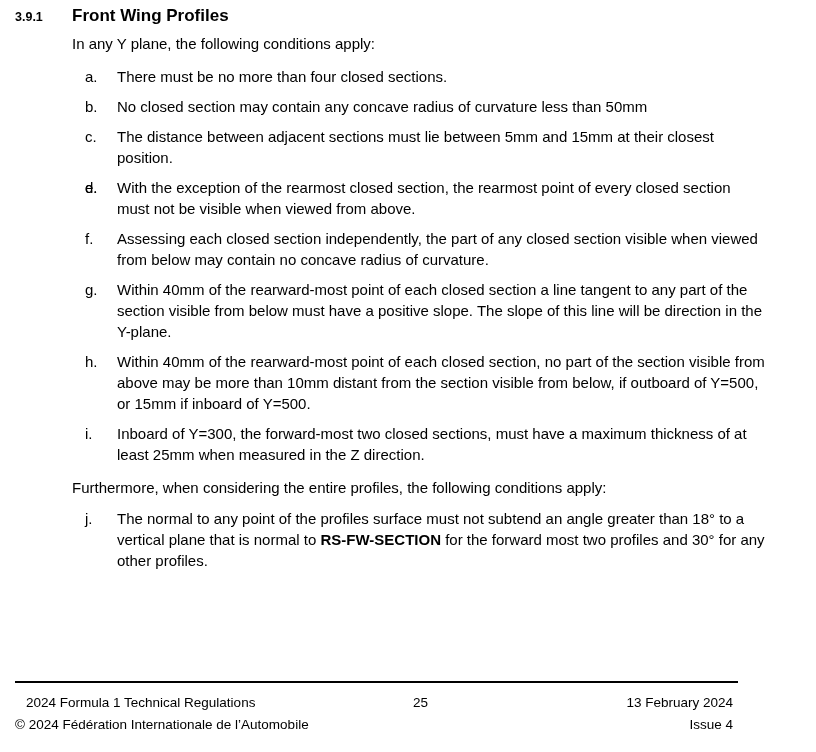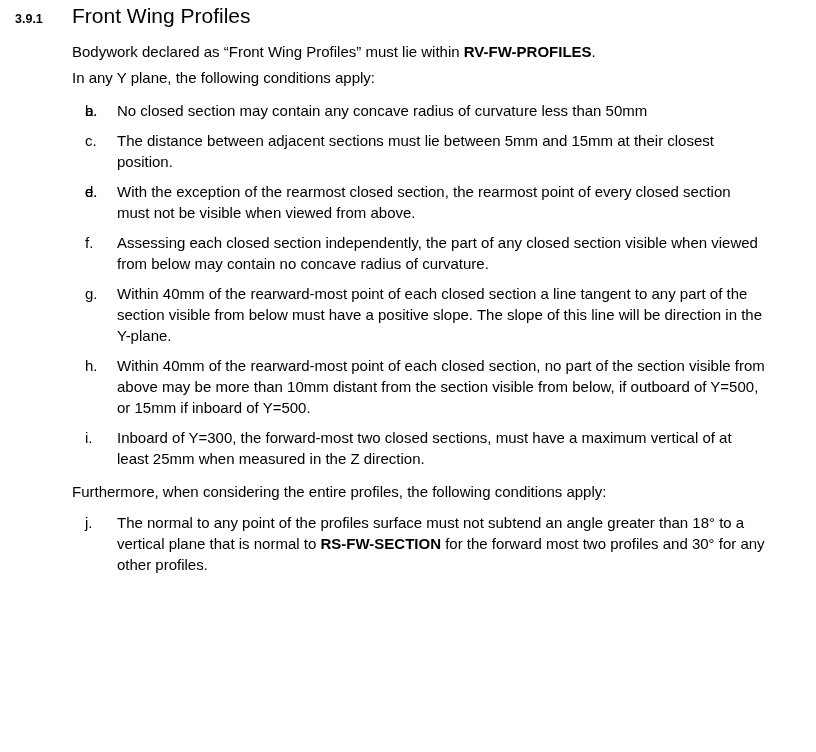--- a/index.html
+++ b/index.html
@@ -25,22 +25,22 @@
     display: flex;
     align-items: baseline;
   }
   .sec-num {
     width: 57px;
     font-weight: bold;
     font-size: 12.5px;
     flex: 0 0 57px;
   }
   .sec-title {
-    font-weight: normal;
-    font-size: 21px;
+    font-weight: bold;
+    font-size: 17px;
   }
   .body-col {
     margin-left: 57px;
     width: 696px;
   }
   .para { margin: 0; }
   .para-intro1 { margin-top: 11px; }
   .para-intro2 { margin-top: 5px; margin-bottom: 12px; }
   .para-furthermore { margin-top: 12px; margin-bottom: 10px; }
   .li {
@@ -86,27 +86,27 @@
 
 <div class="page">
 
   <div class="section-row">
     <div class="sec-num">3.9.1</div>
     <div class="sec-title">Front Wing Profiles</div>
   </div>
 
   <div class="body-col">
 
-    <p class="para para-intro1"><span>Bodywork declared as “Front Wing Profiles” must lie within </span><b>RV-FW-PROFILES</b><span>.</span></p>
 
     <p class="para para-intro2">In any Y plane, the following conditions apply:</p>
 
     <div class="list">
       <div class="li">
         <span class="marker">a.</span>
+        <span class="li-text">There must be no more than four closed sections.</span>
       </div>
       <div class="li">
         <span class="marker">b.</span>
         <span class="li-text">No closed section may contain any concave radius of curvature less than 50mm</span>
       </div>
       <div class="li">
         <span class="marker">c.</span>
         <span class="li-text">The distance between adjacent sections must lie between 5mm and 15mm at their closest position.</span>
       </div>
       <div class="li">
@@ -123,27 +123,41 @@
       <div class="li">
         <span class="marker">g.</span>
         <span class="li-text">Within 40mm of the rearward-most point of each closed section a line tangent to any part of the section visible from below must have a positive slope. The slope of this line will be direction in the Y-plane.</span>
       </div>
       <div class="li">
         <span class="marker">h.</span>
         <span class="li-text">Within 40mm of the rearward-most point of each closed section, no part of the section visible from above may be more than 10mm distant from the section visible from below, if outboard of Y=500, or 15mm if inboard of Y=500.</span>
       </div>
       <div class="li">
         <span class="marker">i.</span>
-        <span class="li-text">Inboard of Y=300, the forward-most two closed sections, must have a maximum vertical of at least 25mm when measured in the Z direction.</span>
+        <span class="li-text">Inboard of Y=300, the forward-most two closed sections, must have a maximum thickness of at least 25mm when measured in the Z direction.</span>
       </div>
     </div>
 
     <p class="para para-furthermore">Furthermore, when considering the entire profiles, the following conditions apply:</p>
 
     <div class="li">
       <span class="marker">j.</span>
       <span class="li-text"><span>The normal to any point of the profiles surface must not subtend an angle greater than 18° to a vertical plane that is normal to </span><b>RS-FW-SECTION</b><span> for the forward most two profiles and 30° for any other profiles.</span></span>
     </div>
 
   </div>
 
+  <div class="footer">
+    <div class="footer-rule"></div>
+    <div class="footer-cols">
+      <div class="f-left">
+        <div class="f-line1">2024 Formula 1 Technical Regulations</div>
+        <div>© 2024 Fédération Internationale de l’Automobile</div>
+      </div>
+      <div class="f-center">25</div>
+      <div class="f-right">
+        <div>13 February 2024</div>
+        <div>Issue 4</div>
+      </div>
+    </div>
+  </div>
 
 </div>
 
 </body></html>

